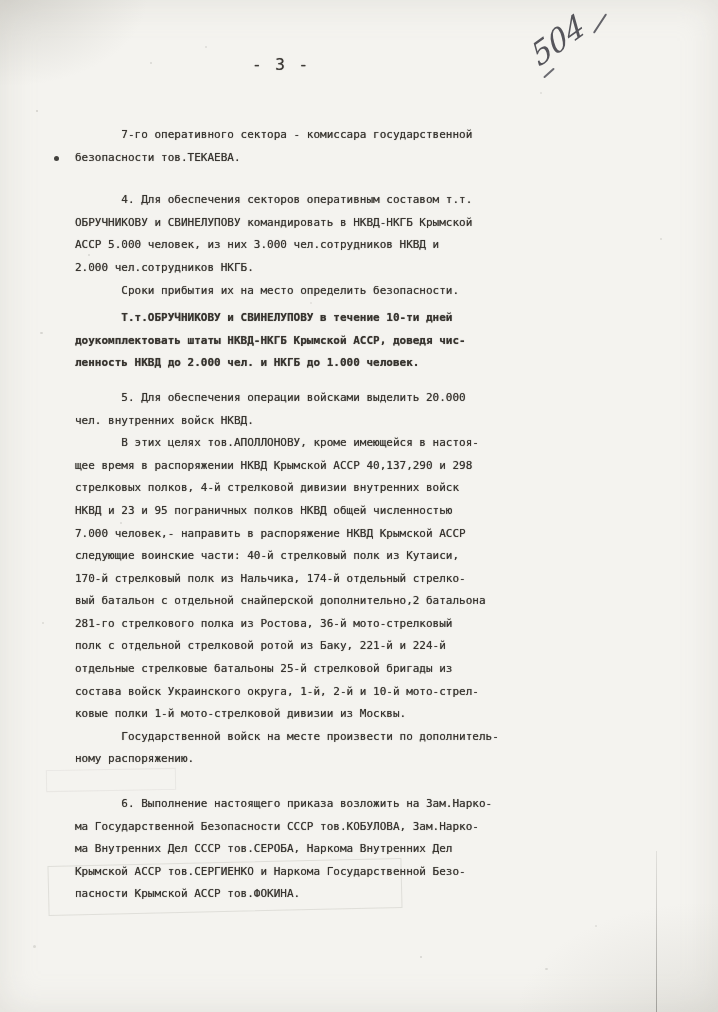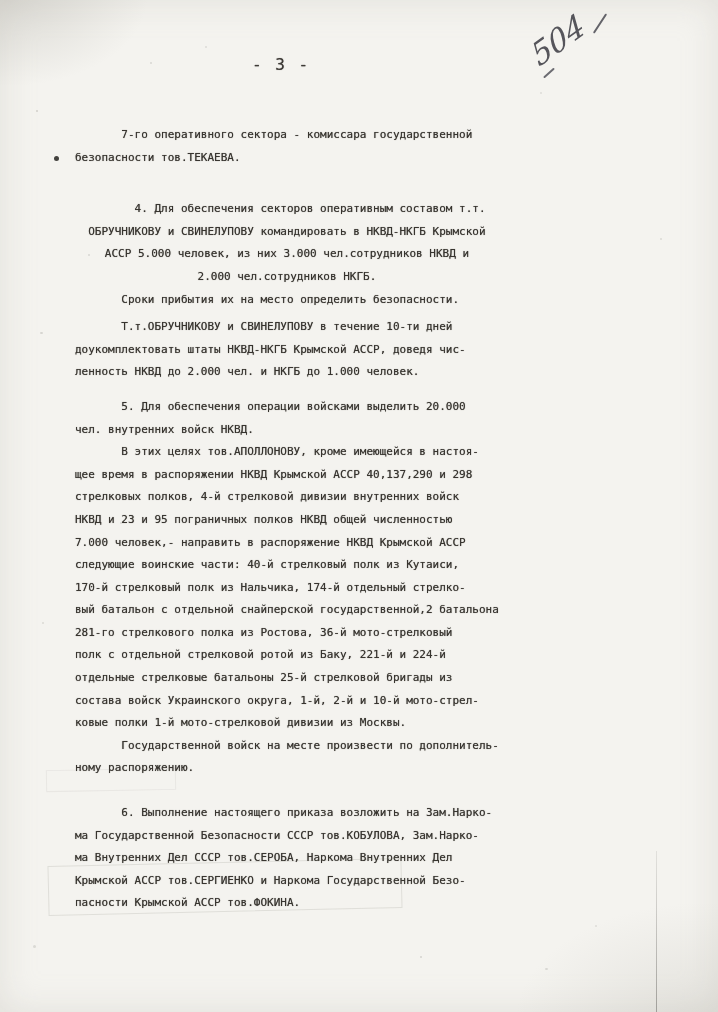--- a/index.html
+++ b/index.html
@@ -52,22 +52,22 @@
   }
   .doc-body{
     position:absolute;left:75px;top:124px;
   }
   .doc-line{
     white-space:pre;
     font-size:11px;line-height:22.6px;
     color:#37342f;
     text-shadow:0 0 0.8px rgba(55,52,47,0.75);
   }
-  .para-2{margin-top:29px;text-align:center;}
-  .para-4{margin-top:5px;}
+  .para-2{margin-top:20px;}
+  .para-4{margin-top:5px;font-weight:bold;}
   .para-5{margin-top:12px;}
   .para-8{margin-top:22px;}
   .ghost-box{
     position:absolute;left:48px;top:862px;width:352px;height:48px;
     border:1px solid rgba(118,116,108,0.16);
     transform:rotate(-1.3deg);
   }
   .ghost-box-2{
     position:absolute;left:46px;top:769px;width:128px;height:20px;
     border:1px solid rgba(118,116,108,0.09);
@@ -119,21 +119,21 @@
         <div class="doc-line">чел. внутренних войск НКВД.</div>
       </div>
       <div class="para para-6">
         <div class="doc-line">       В этих целях тов.АПОЛЛОНОВУ, кроме имеющейся в настоя-</div>
         <div class="doc-line">щее время в распоряжении НКВД Крымской АССР 40,137,290 и 298</div>
         <div class="doc-line">стрелковых полков, 4-й стрелковой дивизии внутренних войск</div>
         <div class="doc-line">НКВД и 23 и 95 пограничных полков НКВД общей численностью</div>
         <div class="doc-line">7.000 человек,- направить в распоряжение НКВД Крымской АССР</div>
         <div class="doc-line">следующие воинские части: 40-й стрелковый полк из Кутаиси,</div>
         <div class="doc-line">170-й стрелковый полк из Нальчика, 174-й отдельный стрелко-</div>
-        <div class="doc-line">вый батальон с отдельной снайперской государственной,2 батальона</div>
+        <div class="doc-line">вый батальон с отдельной снайперской дополнительно,2 батальона</div>
         <div class="doc-line">281-го стрелкового полка из Ростова, 36-й мото-стрелковый</div>
         <div class="doc-line">полк с отдельной стрелковой ротой из Баку, 221-й и 224-й</div>
         <div class="doc-line">отдельные стрелковые батальоны 25-й стрелковой бригады из</div>
         <div class="doc-line">состава войск Украинского округа, 1-й, 2-й и 10-й мото-стрел-</div>
         <div class="doc-line">ковые полки 1-й мото-стрелковой дивизии из Москвы.</div>
       </div>
       <div class="para para-7">
         <div class="doc-line">       Государственной войск на месте произвести по дополнитель-</div>
         <div class="doc-line">ному распоряжению.</div>
       </div>

